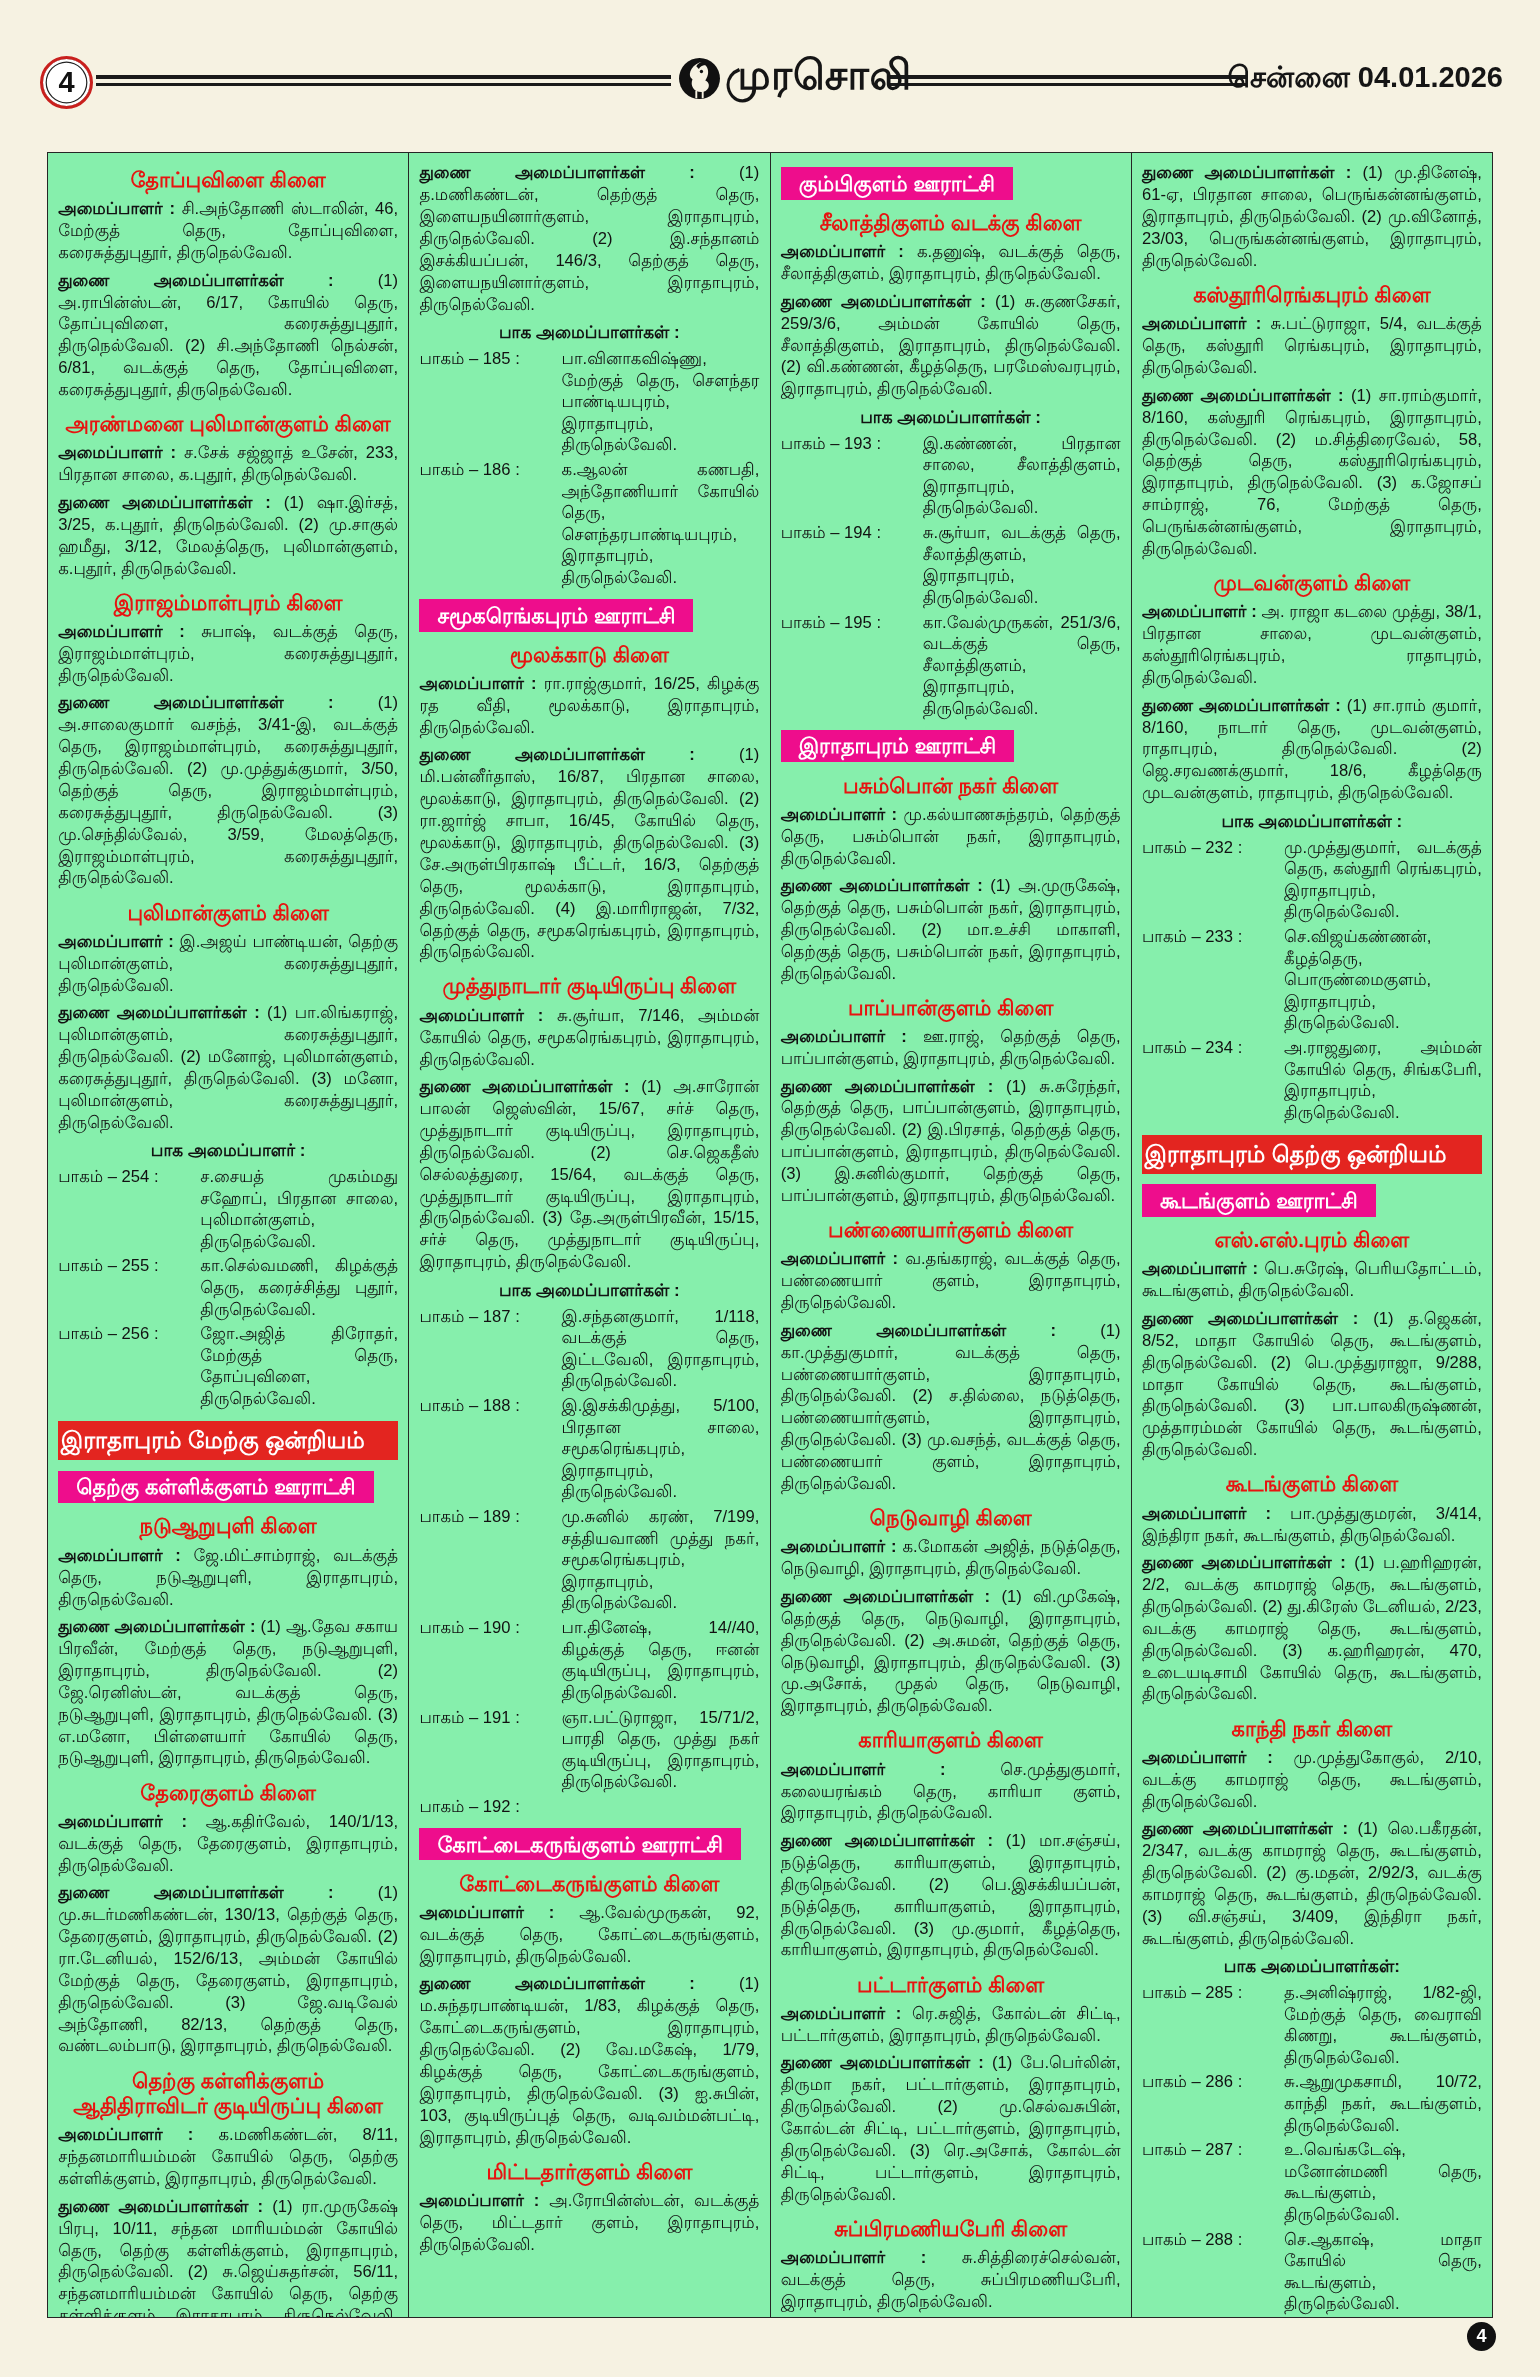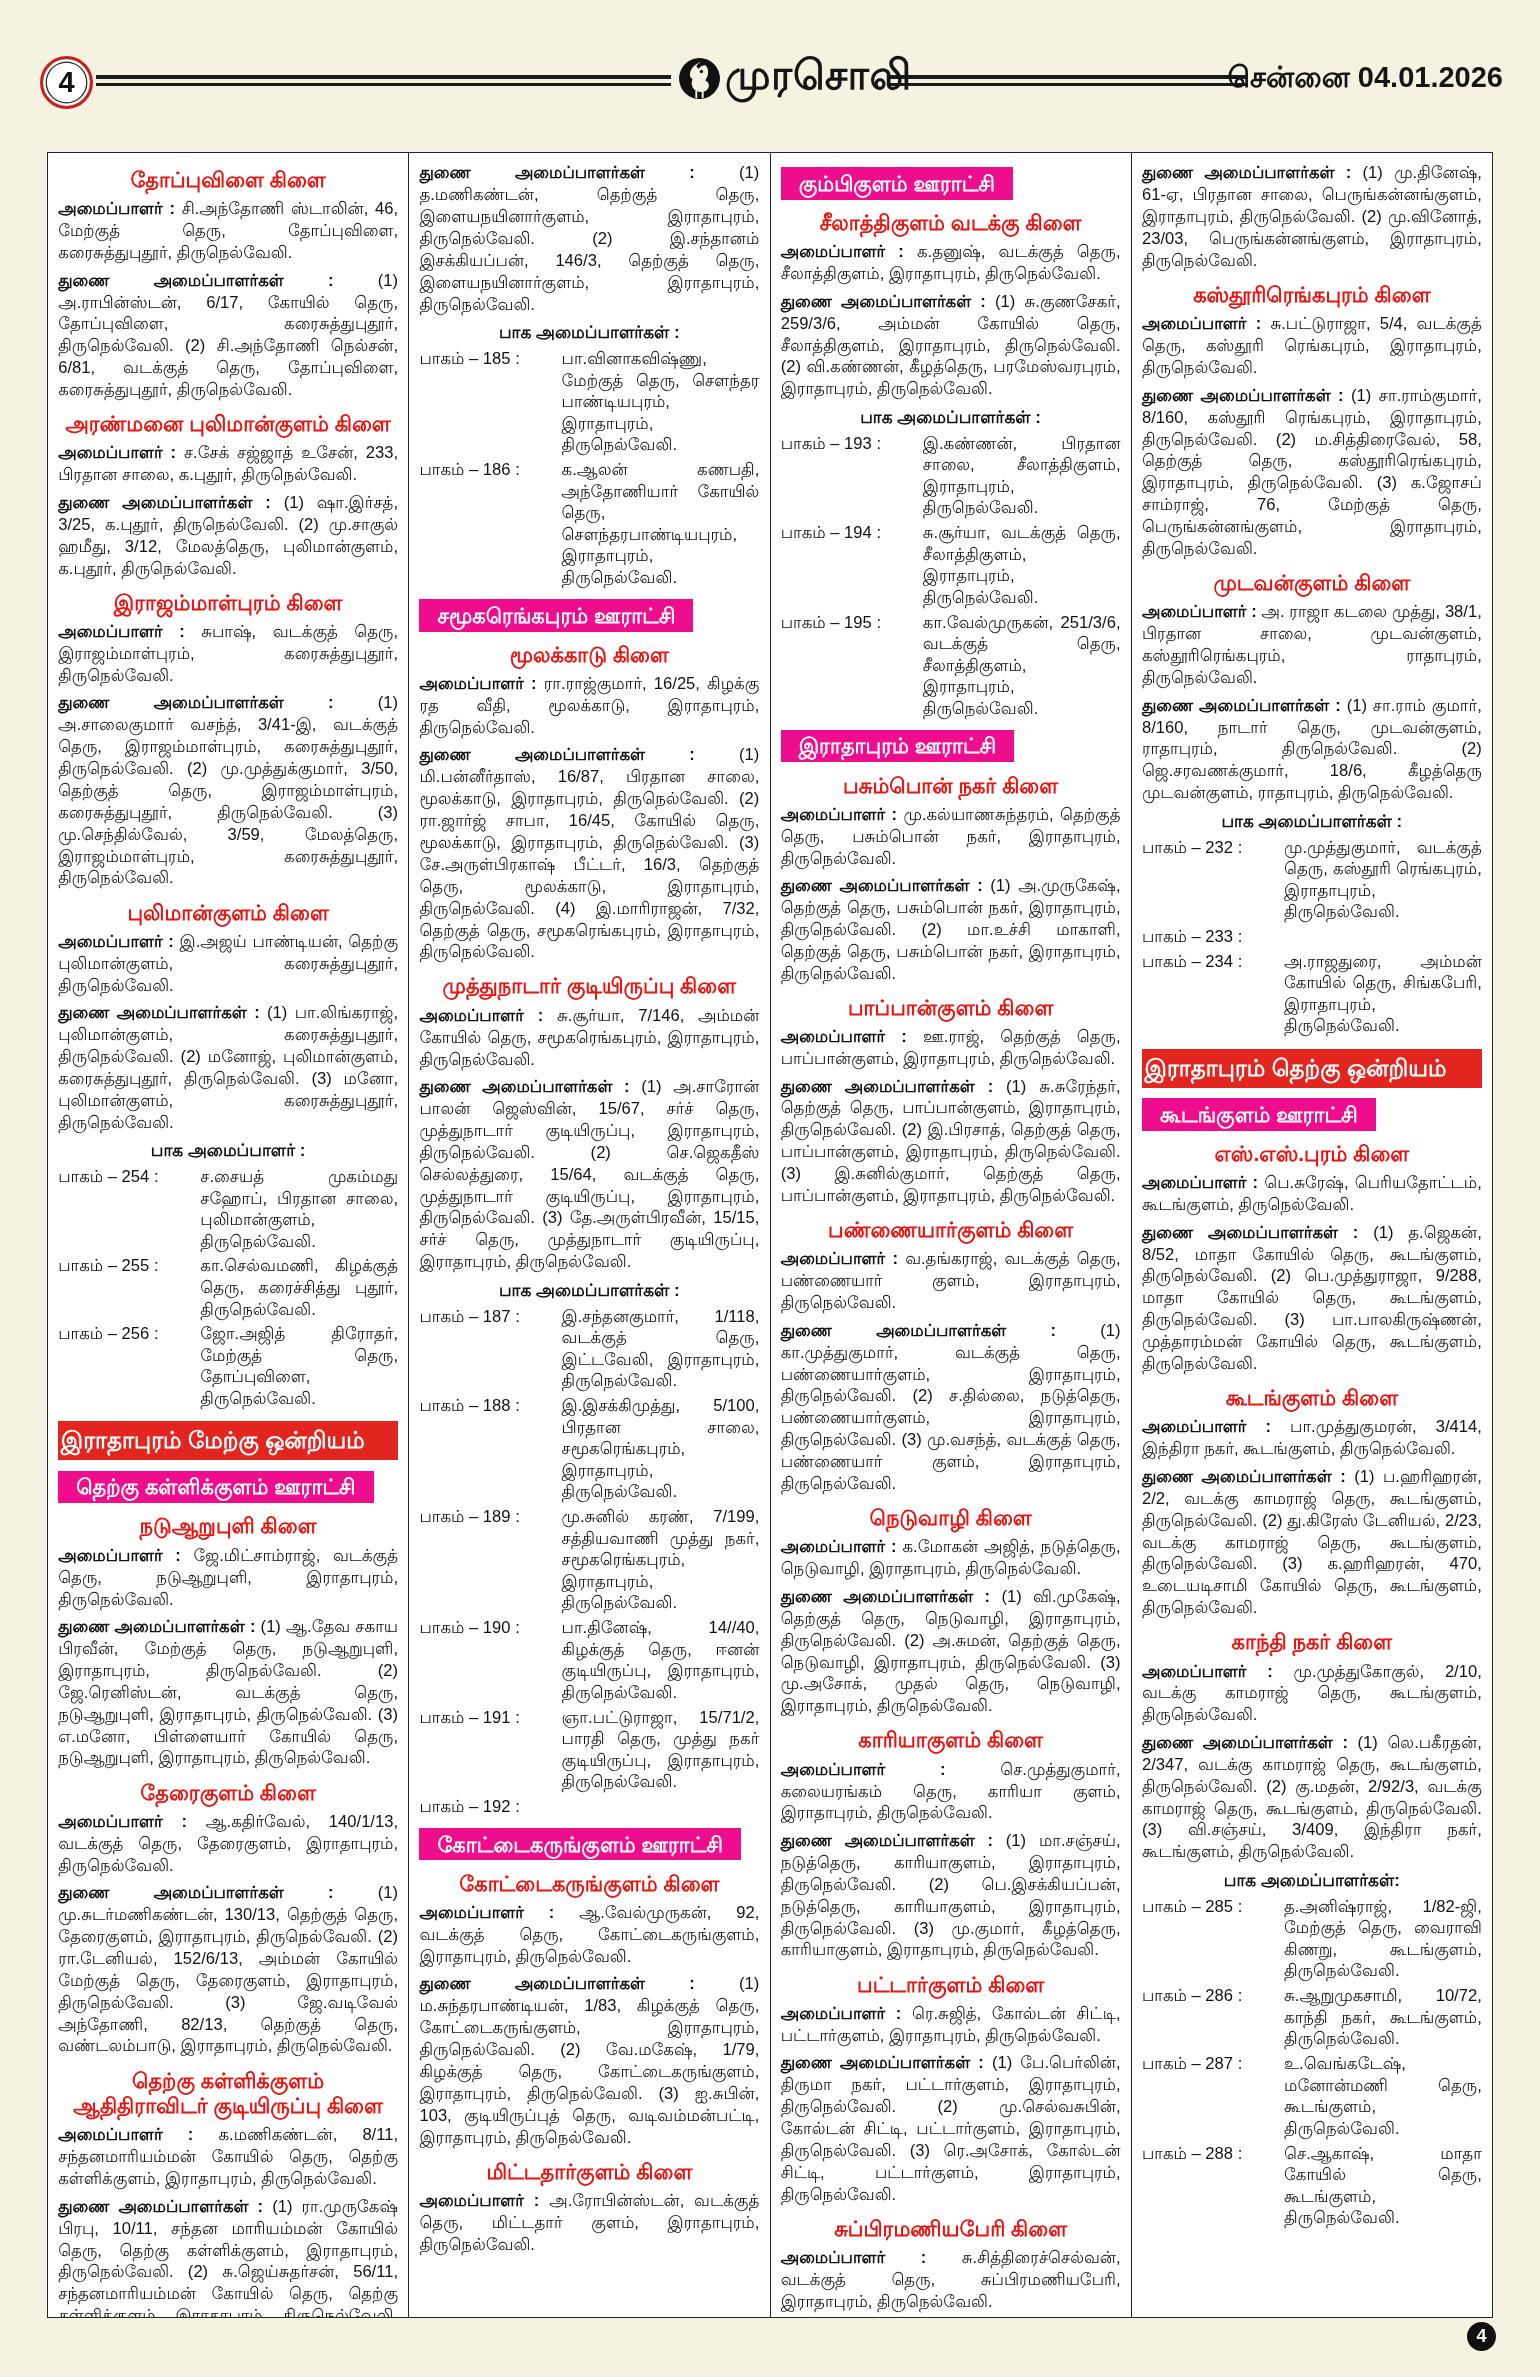--- a/index.html
+++ b/index.html
@@ -23,21 +23,21 @@
     position:absolute;left:677px;top:12.8px;display:flex;align-items:center;gap:3px;
   }
   .masthead-logo{
     width:45px;height:55px;display:inline-block;
   }
   .masthead-title{font-size:41px;font-weight:bold;color:#151515;letter-spacing:0.6px;}
   .edition{position:absolute;right:38px;top:23px;font-size:29px;font-weight:bold;color:#151515;}
   
   .content-box{
     position:absolute;left:47px;top:152px;width:1446px;height:2166px;
-    border:1.3px solid #262626;background:#ffffff;display:flex;box-sizing:border-box;
+    border:1.3px solid #262626;background:#86efac;display:flex;box-sizing:border-box;
   }
   .column{
     flex:1 1 0;padding:3.8px 10.2px 6.4px 10.2px;border-right:1.3px solid #262626;
     overflow:hidden;box-sizing:border-box;
   }
   .column:last-child{border-right:none;}
   .branch-head{
     color:#e71410;font-weight:bold;text-align:center;
     font-size:21px;line-height:1.22;margin:10.2px 3.8px 5.1px;
   }
@@ -227,20 +227,21 @@
       <div class="branch-head">முடவன்குளம் கிளை</div>
       <p class="para"><b>அமைப்பாளர் :</b> <span>அ. ராஜா கடலை முத்து, 38/1, பிரதான சாலை, முடவன்குளம், கஸ்தூரிரெங்கபுரம், ராதாபுரம், திருநெல்வேலி.</span></p>
       <p class="para"><b>துணை அமைப்பாளர்கள் :</b> <span>(1) சா.ராம் குமார், 8/160, நாடார் தெரு, முடவன்குளம், ராதாபுரம், திருநெல்வேலி. (2) ஜெ.சரவணக்குமார், 18/6, கீழத்தெரு முடவன்குளம், ராதாபுரம், திருநெல்வேலி.</span></p>
       <div class="subhead">பாக அமைப்பாளர்கள் :</div>
       <div class="part">
         <span class="pno">பாகம் – 232 :</span>
         <span class="ptext">மு.முத்துகுமார், வடக்குத் தெரு, கஸ்தூரி ரெங்கபுரம், இராதாபுரம், திருநெல்வேலி.</span>
       </div>
       <div class="part">
         <span class="pno">பாகம் – 233 :</span>
+        <span class="ptext">செ.விஜய்கண்ணன், கீழத்தெரு, பொருண்மைகுளம், இராதாபுரம், திருநெல்வேலி.</span>
       </div>
       <div class="part">
         <span class="pno">பாகம் – 234 :</span>
         <span class="ptext">அ.ராஜதுரை, அம்மன் கோயில் தெரு, சிங்கபேரி, இராதாபுரம், திருநெல்வேலி.</span>
       </div>
       <div class="union-band">இராதாபுரம் தெற்கு ஒன்றியம்</div>
       <div class="panchayat-wrap"><span class="panchayat-band">கூடங்குளம் ஊராட்சி</span></div>
       <div class="branch-head">எஸ்.எஸ்.புரம் கிளை</div>
       <p class="para"><b>அமைப்பாளர் :</b> <span>பெ.சுரேஷ், பெரியதோட்டம், கூடங்குளம், திருநெல்வேலி.</span></p>
       <p class="para"><b>துணை அமைப்பாளர்கள் :</b> <span>(1) த.ஜெகன், 8/52, மாதா கோயில் தெரு, கூடங்குளம், திருநெல்வேலி. (2) பெ.முத்துராஜா, 9/288, மாதா கோயில் தெரு, கூடங்குளம், திருநெல்வேலி. (3) பா.பாலகிருஷ்ணன், முத்தாரம்மன் கோயில் தெரு, கூடங்குளம், திருநெல்வேலி.</span></p>

